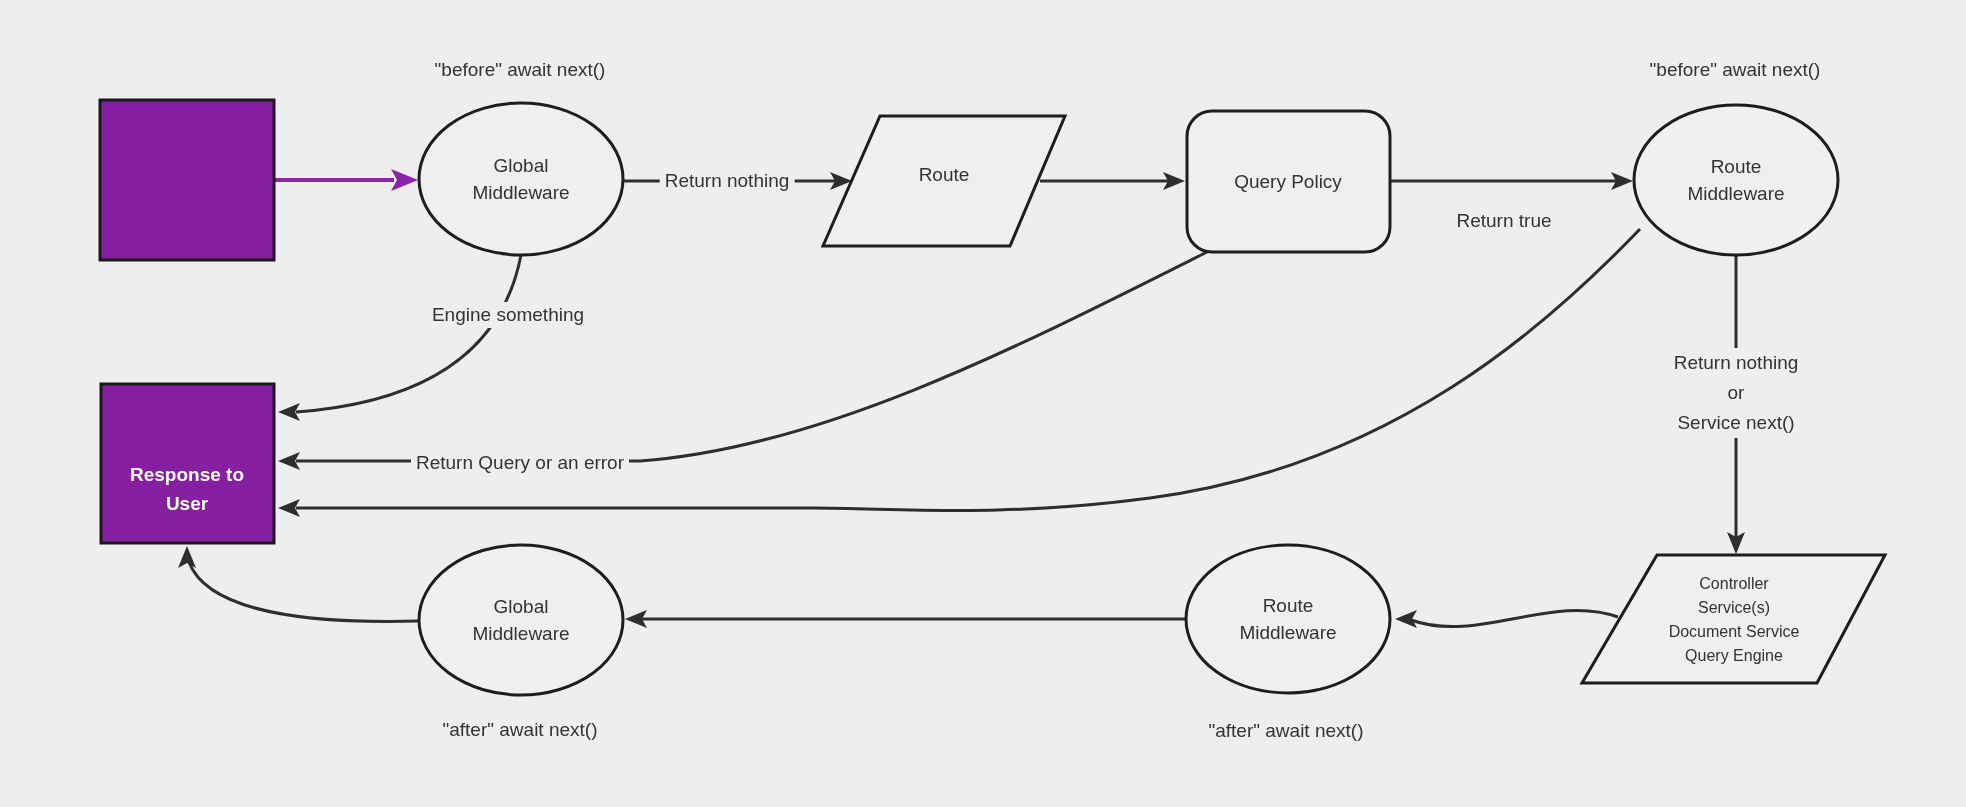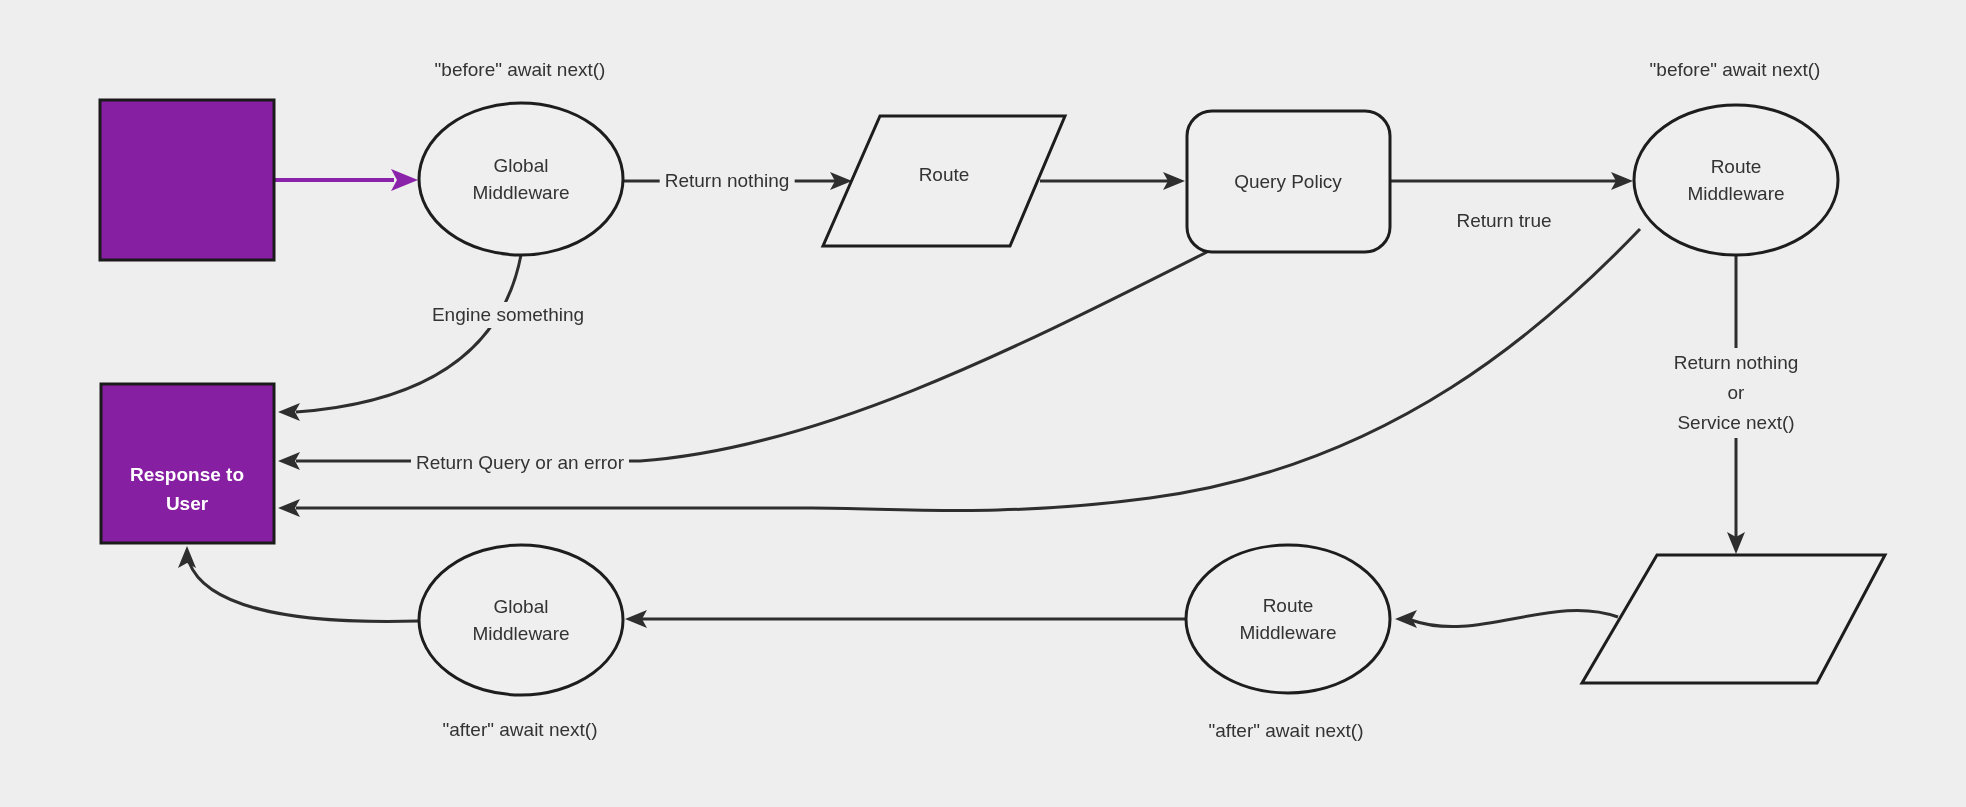--- a/index.html
+++ b/index.html
@@ -123,20 +123,26 @@
   </svg>
 
   <div class="box-lbl" style="left:187px;top:463px;margin-top:26px;">Response to User</div>
   <div class="node-lbl" style="left:521px;top:179px;width:130px;">Global Middleware</div>
   <div class="node-lbl" style="left:944px;top:174px;">Route</div>
   <div class="node-lbl" style="left:1288px;top:181px;">Query Policy</div>
   <div class="node-lbl" style="left:1736px;top:180px;width:130px;">Route Middleware</div>
   <div class="node-lbl" style="left:1288px;top:619px;width:130px;">Route Middleware</div>
   <div class="node-lbl" style="left:521px;top:620px;width:130px;">Global Middleware</div>
 
+  <div class="ctrl-lbl" style="left:1734px;top:620px;">
+    <div>Controller</div>
+    <div>Service(s)</div>
+    <div>Document Service</div>
+    <div>Query Engine</div>
+  </div>
 
   <div class="lbl nobg" style="left:520px;top:70px;">"before" await next()</div>
   <div class="lbl nobg" style="left:1735px;top:70px;">"before" await next()</div>
   <div class="lbl" style="left:727px;top:181px;">Return nothing</div>
   <div class="lbl" style="left:1504px;top:181px;margin-top:40px;">Return true</div>
   <div class="lbl" style="left:508px;top:315px;">Engine something</div>
   <div class="lbl" style="left:520px;top:463px;">Return Query or an error</div>
 
   <div class="multi" style="left:1736px;top:393px;">
     <div>Return nothing</div>

